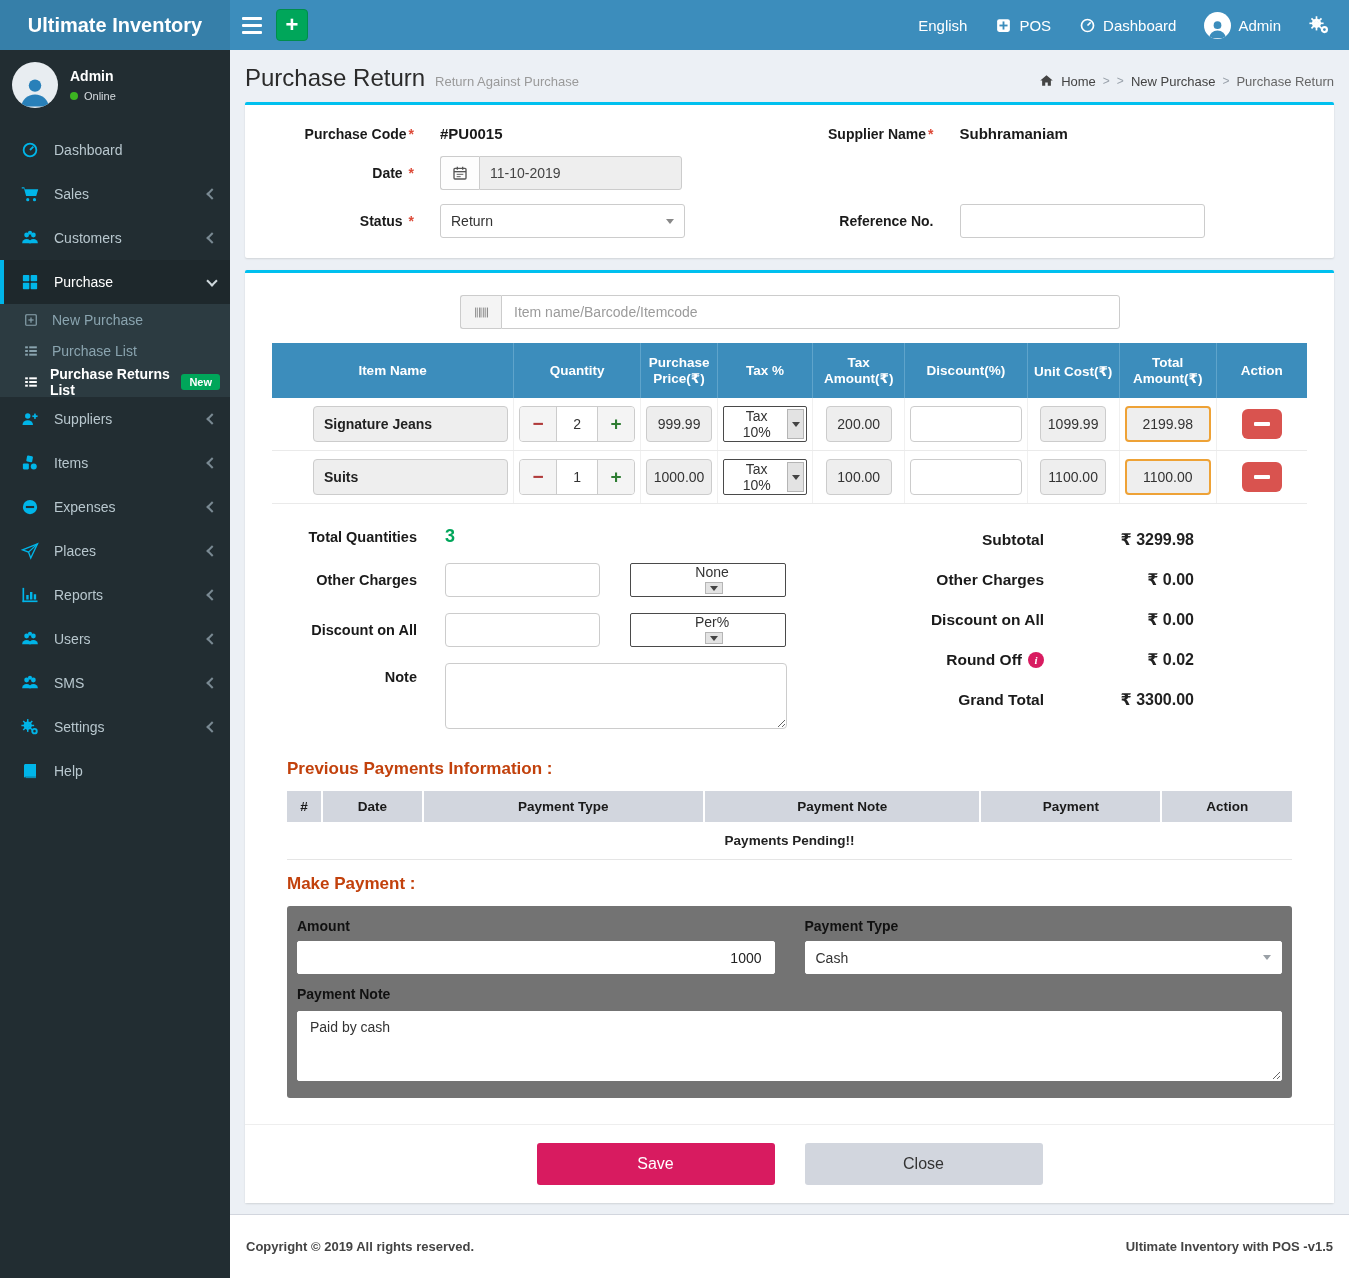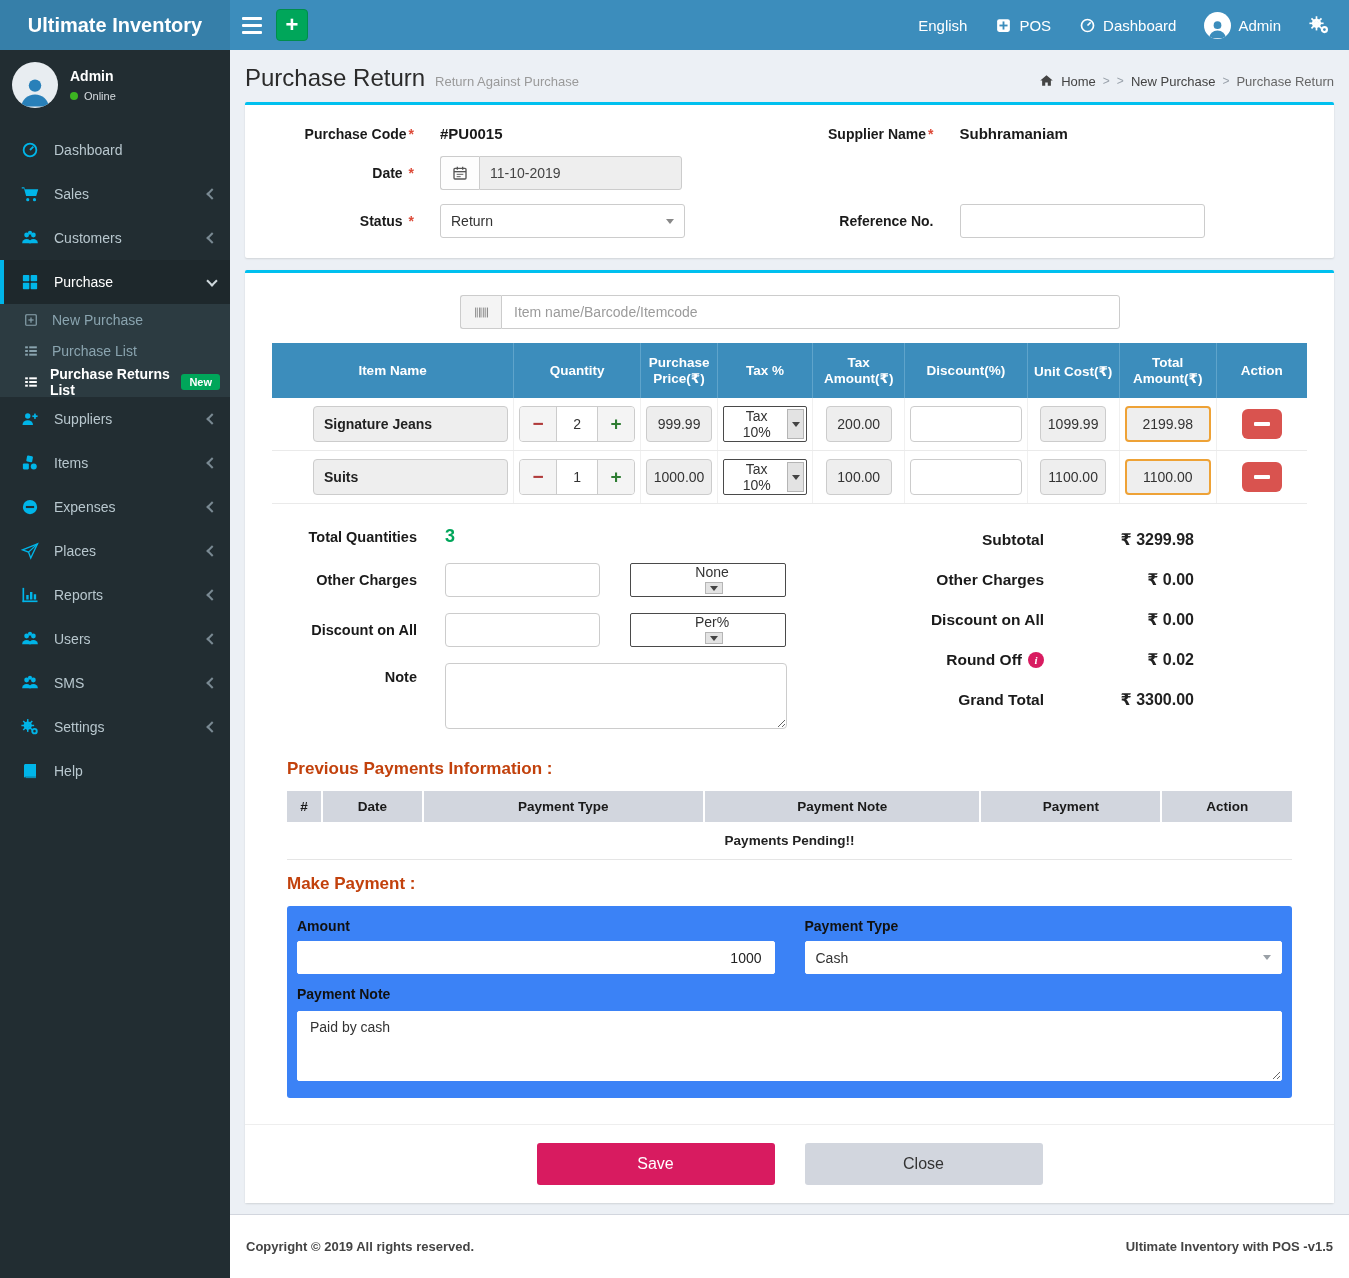--- a/index.html
+++ b/index.html
@@ -117,21 +117,21 @@
   .sr-row .val { width:150px; text-align:right; font-weight:bold; color:#222; font-size:16px; }
   .info-i { width:16px; height:16px; border-radius:50%; background:#d81b60; color:#fff; font-size:11px; font-weight:bold; font-family:"Liberation Serif",serif; font-style:italic; display:inline-flex; align-items:center; justify-content:center; cursor:pointer; }
 
   
   .section-heading { color:#c2410c; font-size:17px; margin:14px 15px 12px; }
   table.payments { width:calc(100% - 30px); margin:0 15px; border-collapse:collapse; }
   table.payments th { background:#d2d6de; color:#1a1a1a; font-size:13.5px; padding:8px 6px; border-right:2px solid #fff; }
   table.payments th:last-child { border-right:none; }
   table.payments td { background:#fff; text-align:center; font-weight:bold; color:#222; padding:11px 6px; border-bottom:1px solid #e5e5e5; font-size:13.5px; }
 
-  .pay-panel { margin:0 15px; background:#3b82f6; border-radius:3px; padding:12px 10px 14px; }
+  .pay-panel { margin:0 15px; background:#737373; border-radius:3px; padding:12px 10px 14px; }
   .pay-grid { display:flex; gap:30px; }
   .pay-col { flex:1; }
   .pay-lbl { font-weight:bold; color:#111; margin-bottom:7px; font-size:14px; }
   .amount-input { width:100%; height:33px; border:1px solid #fff; border-radius:2px; font-family:inherit; font-size:14px; padding:0 12px; text-align:right; color:#222; }
   .pay-select { height:33px; border:1px solid #fff; border-radius:2px; }
   .pay-select .caret { border-top-color:#9aa0a6; }
   .pay-note { width:100%; height:70px; border:1px solid #fff; border-radius:2px; font-family:inherit; font-size:14px; padding:7px 12px; resize:both; color:#333; margin-top:2px; }
 
   .card-footer { border-top:1px solid #eee; margin:26px -27px 0; padding:18px 0 18px; display:flex; justify-content:center; gap:30px; background:#fff; }
   .btn { width:238px; height:42px; border:none; border-radius:3px; font-size:16px; font-family:inherit; cursor:pointer; }

